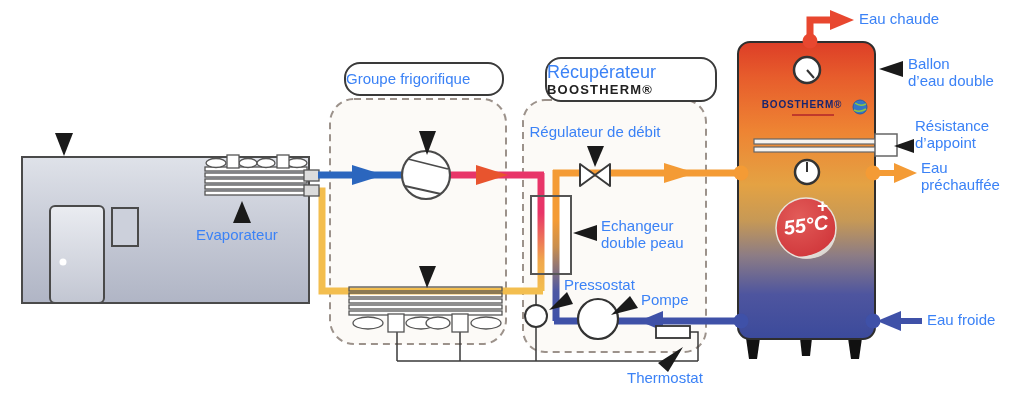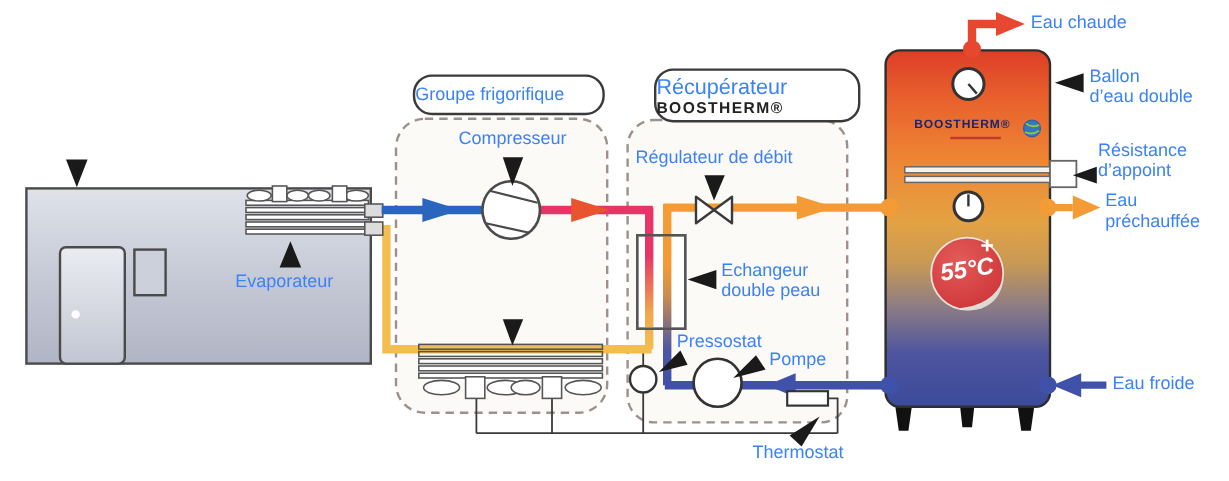--- a/index.html
+++ b/index.html
@@ -220,21 +220,20 @@
     <polygon points="879,69 903,61 903,77"></polygon>
     <polygon points="894,146 914,139 914,153"></polygon>
   </g>
 </svg>
 
 <div class="label" style="left:196px;top:227px;">Evaporateur</div>
 
 <div class="labelbox" style="left:344px;top:62px;width:156px;height:30px;">
   <div class="label" style="position:static;">Groupe frigorifique</div>
 </div>
-<div class="label center" style="left:376px;top:108px;width:102px;">Compresseur</div>
 
 <div class="labelbox" style="left:545px;top:57px;width:168px;height:41px;">
   <div class="label" style="position:static;font-size:18px;">Récupérateur</div>
   <div class="brand">BOOSTHERM®</div>
 </div>
 <div class="label center" style="left:515px;top:124px;width:160px;">Régulateur de débit</div>
 <div class="label two-line" style="left:601px;top:218px;">
   <div>Echangeur</div>
   <div>double peau</div>
 </div>

